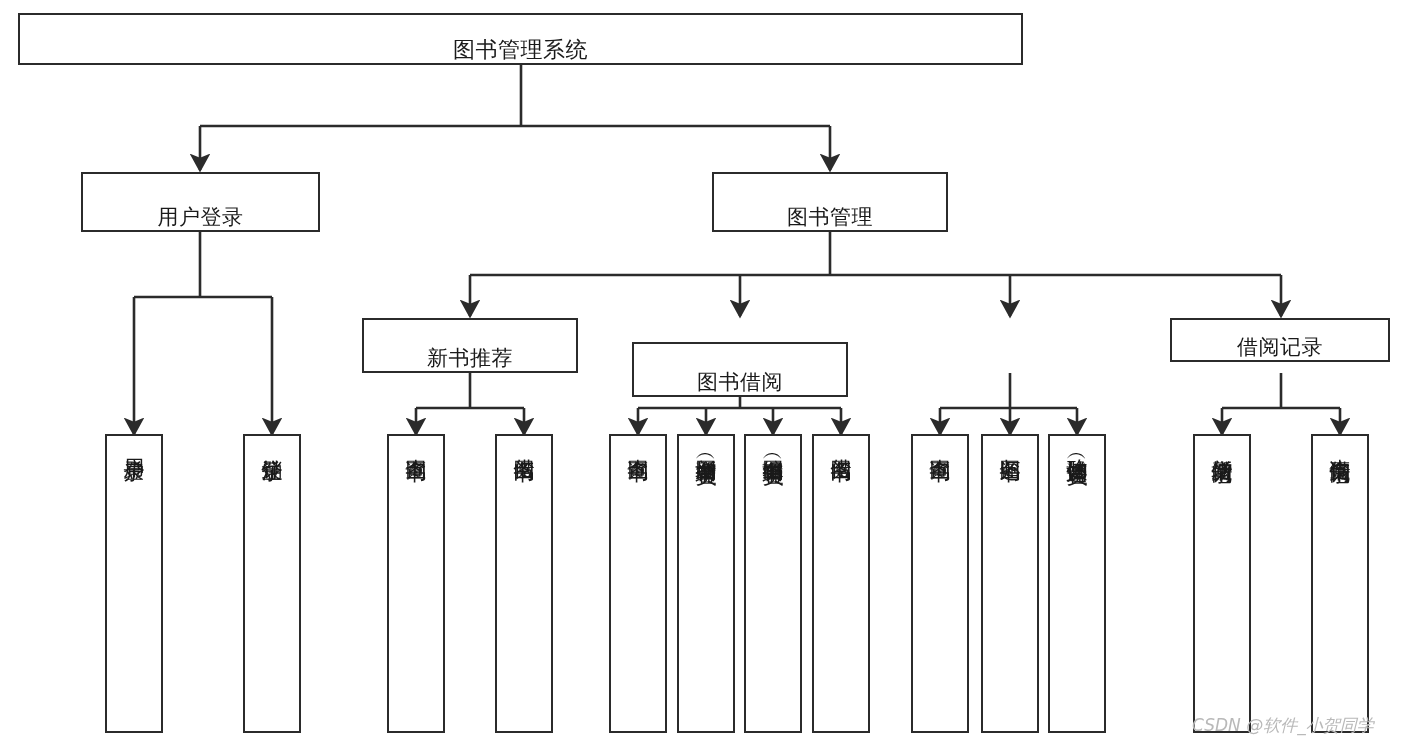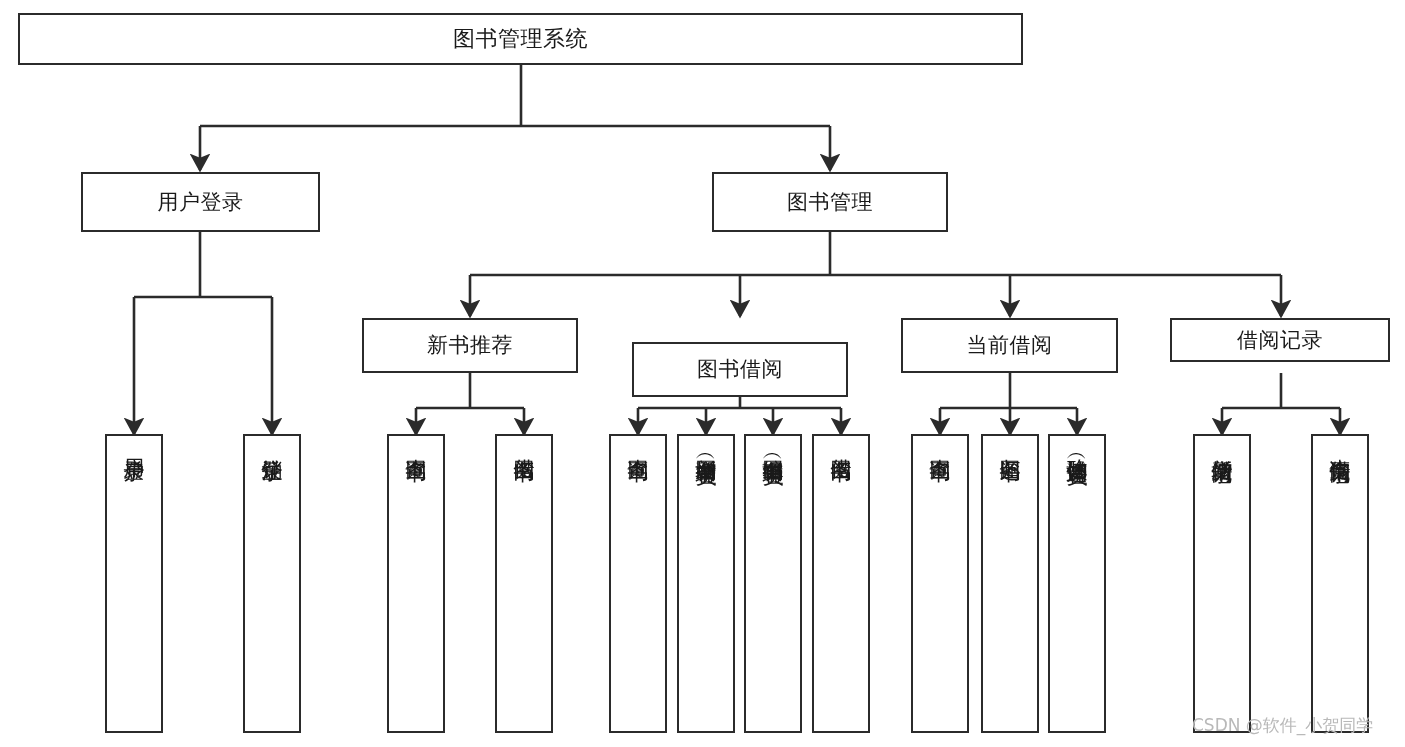--- a/index.html
+++ b/index.html
@@ -25,21 +25,21 @@
     width: 1405px;
     height: 747px;
     pointer-events: none;
   }
   .node {
     position: absolute;
     box-sizing: border-box;
     background: #ffffff;
     border: 2.5px solid #2b2b2b;
     display: flex;
-    align-items: center;
+    align-items: flex-end;
     justify-content: center;
     color: #1a1a1a;
     z-index: 3;
   }
   .node .lbl {
     display: block;
     text-align: center;
     line-height: 1.18;
     letter-spacing: 0.5px;
   }
@@ -69,20 +69,21 @@
   .node.v.tall .lbl {
     font-size: 21px;
   }
   .watermark {
     position: absolute;
     color: #b9b9b9;
     font-size: 17px;
     white-space: nowrap;
     z-index: 6;
     font-family: "DejaVu Sans", "Liberation Sans", sans-serif;
+    font-style: italic;
   }
 </style>
 </head>
 <body>
 
 <div id="canvas">
 
   <svg id="wires" viewBox="0 0 1405 747" width="1405" height="747" xmlns="http://www.w3.org/2000/svg">
     <defs>
       <marker id="arrow" viewBox="0 0 12 12" refX="9.5" refY="6" markerWidth="8" markerHeight="8" orient="auto-start-reverse">
@@ -148,23 +149,20 @@
   </div>
 
   <div class="node h" style="left:712px; top:172px; width:236px; height:60px;">
     <span class="lbl">图书管理</span>
   </div>
 
   <div class="node h" style="left:632px; top:318px; width:216px; height:55px;margin-top:24px;">
     <span class="lbl">图书借阅</span>
   </div>
 
-  <div class="node h" style="left:901px; top:318px; width:217px; height:55px;">
-    <span class="lbl">当前借阅</span>
-  </div>
 
   <div class="node h" style="left:1170px; top:318px; width:220px; height:44px;">
     <span class="lbl">借阅记录</span>
   </div>
 
   <div class="node v" style="left:105px; top:434px; width:58px; height:299px;">
     <span class="lbl">用户登录</span>
   </div>
 
   <div class="node v" style="left:243px; top:434px; width:58px; height:299px;">

